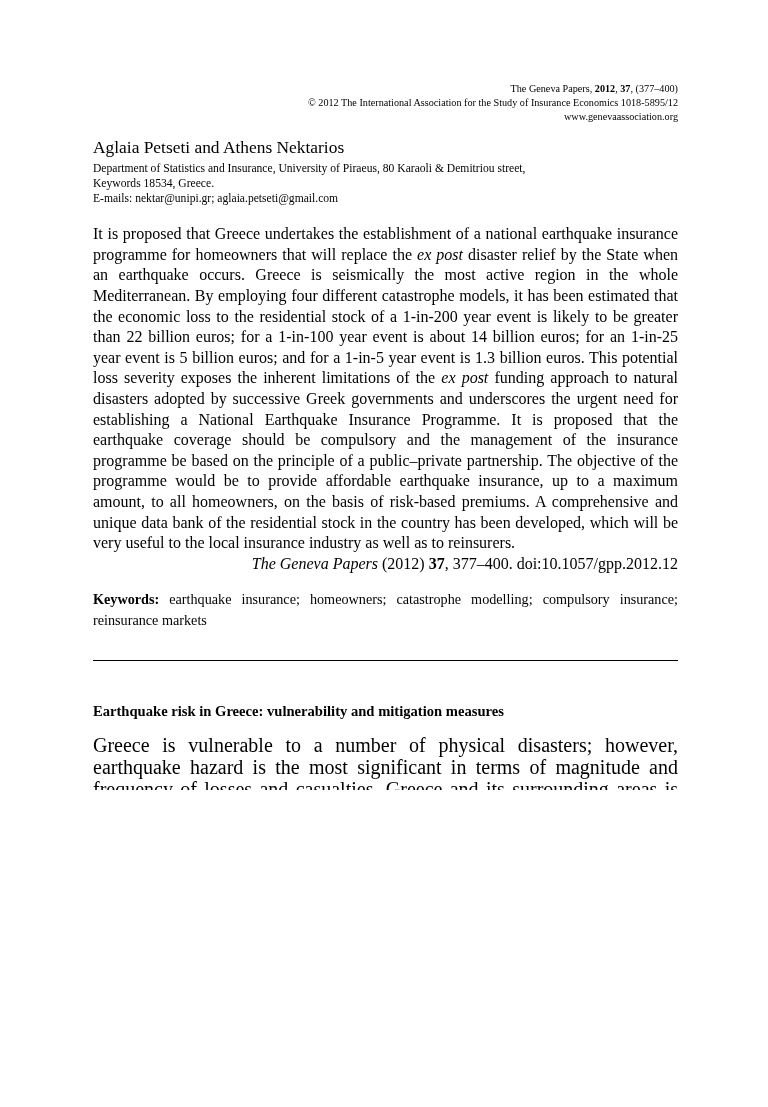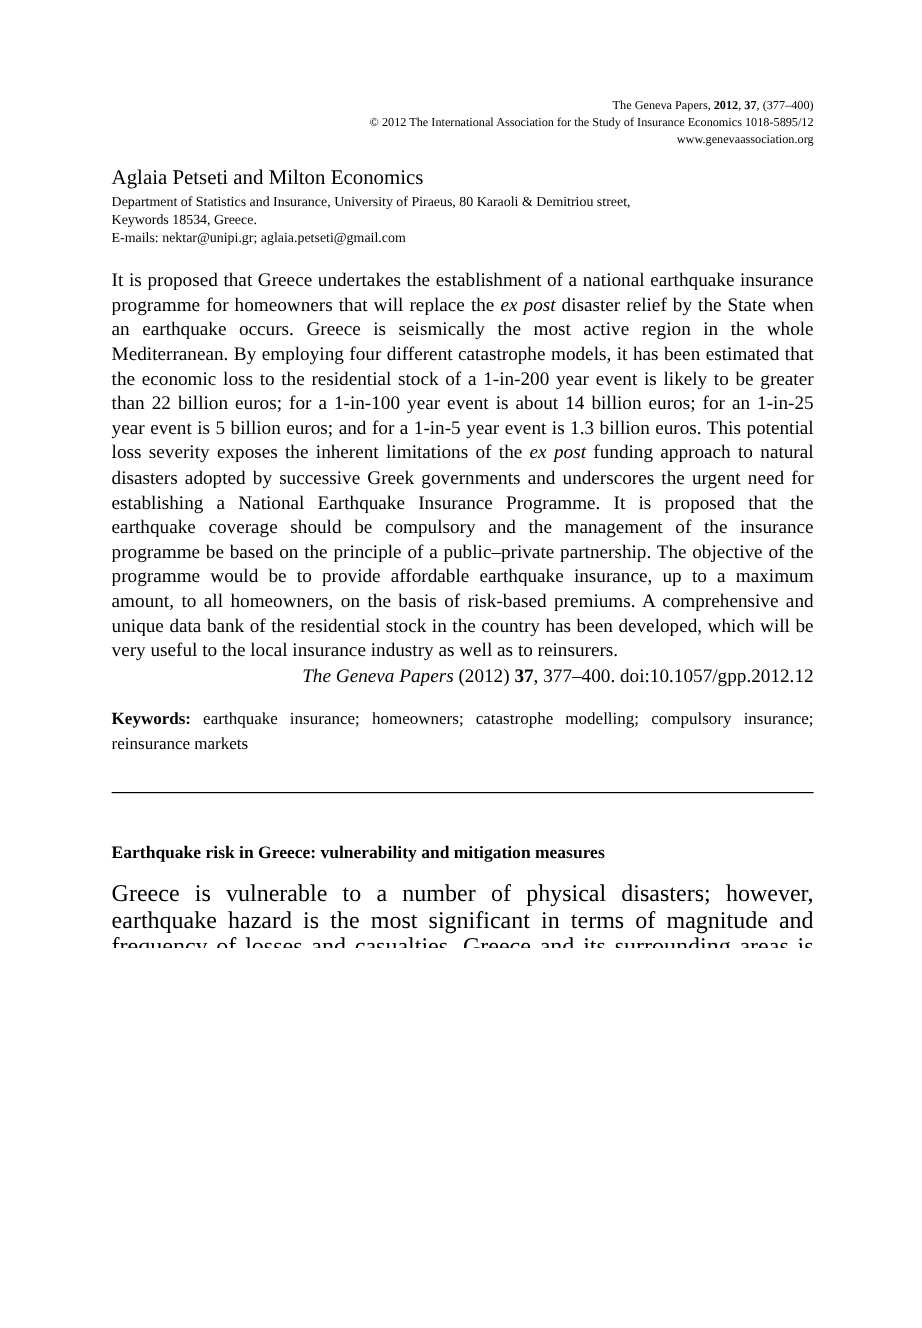--- a/index.html
+++ b/index.html
@@ -147,21 +147,21 @@
 
   <div class="content">
 
     <div class="journal-header">
       <div><span>The Geneva Papers, </span><span class="jh-bold">2012</span><span>, </span><span class="jh-bold">37</span><span>, (377–400)</span></div>
       <div>© 2012 The International Association for the Study of Insurance Economics 1018-5895/12</div>
       <div>www.genevaassociation.org</div>
     </div>
 
 
-    <div class="authors">Aglaia Petseti and Milton Economics</div>
+    <div class="authors">Aglaia Petseti and Athens Nektarios</div>
 
     <div class="affiliation">
       <div>Department of Statistics and Insurance, University of Piraeus, 80 Karaoli &amp; Demitriou street,</div>
       <div>Keywords 18534, Greece.</div>
       <div>E-mails: nektar@unipi.gr; aglaia.petseti@gmail.com</div>
     </div>
 
     <div class="abstract">
       <span>It is proposed that Greece undertakes the establishment of a national earthquake insurance programme for homeowners that will replace the </span><i class="ital">ex post</i><span> disaster relief by the State when an earthquake occurs. Greece is seismically the most active region in the whole Mediterranean. By employing four different catastrophe models, it has been estimated that the economic loss to the residential stock of a 1-in-200 year event is likely to be greater than 22 billion euros; for a 1-in-100 year event is about 14 billion euros; for an 1-in-25 year event is 5 billion euros; and for a 1-in-5 year event is 1.3 billion euros. This potential loss severity exposes the inherent limitations of the </span><i class="ital">ex post</i><span> funding approach to natural disasters adopted by successive Greek governments and underscores the urgent need for establishing a National Earthquake Insurance Programme. It is proposed that the earthquake coverage should be compulsory and the management of the insurance programme be based on the principle of a public–private partnership. The objective of the programme would be to provide affordable earthquake insurance, up to a maximum amount, to all homeowners, on the basis of risk-based premiums. A comprehensive and unique data bank of the residential stock in the country has been developed, which will be very useful to the local insurance industry as well as to reinsurers.</span>
       <span class="cite-line"><i class="ital">The Geneva Papers</i><span> (2012) </span><span class="bold">37</span><span>, 377–400. doi:10.1057/gpp.2012.12</span></span>

